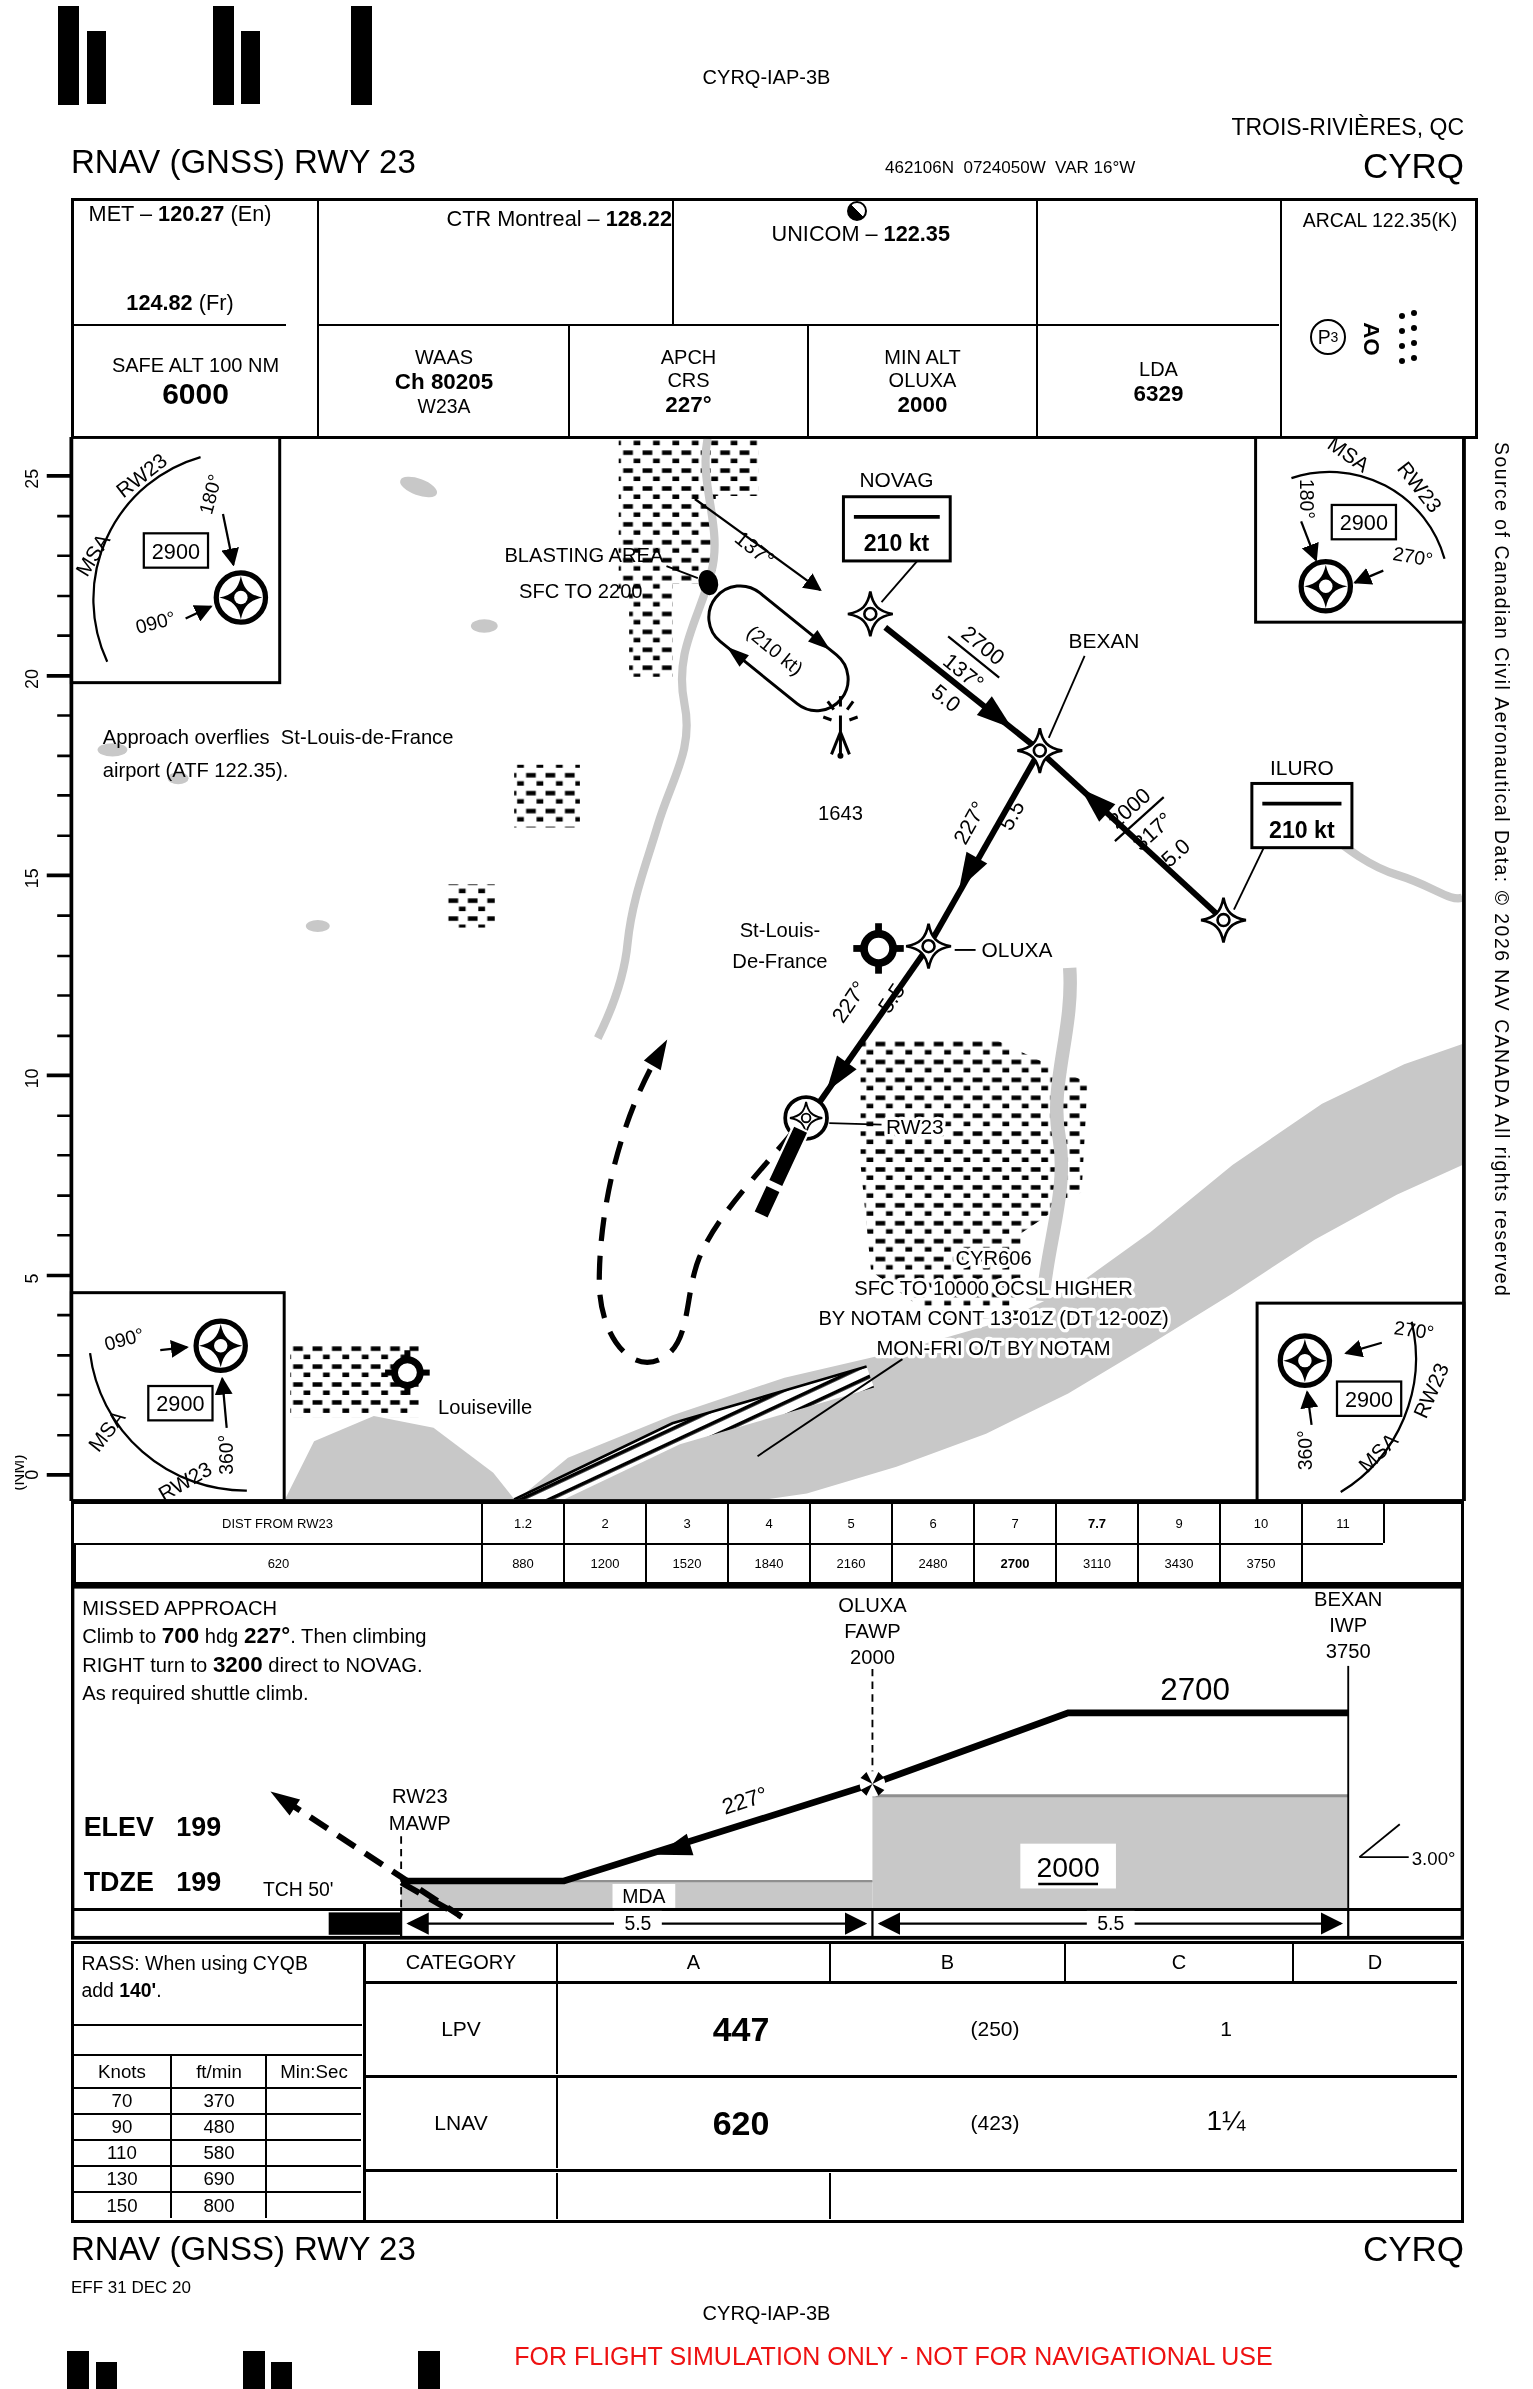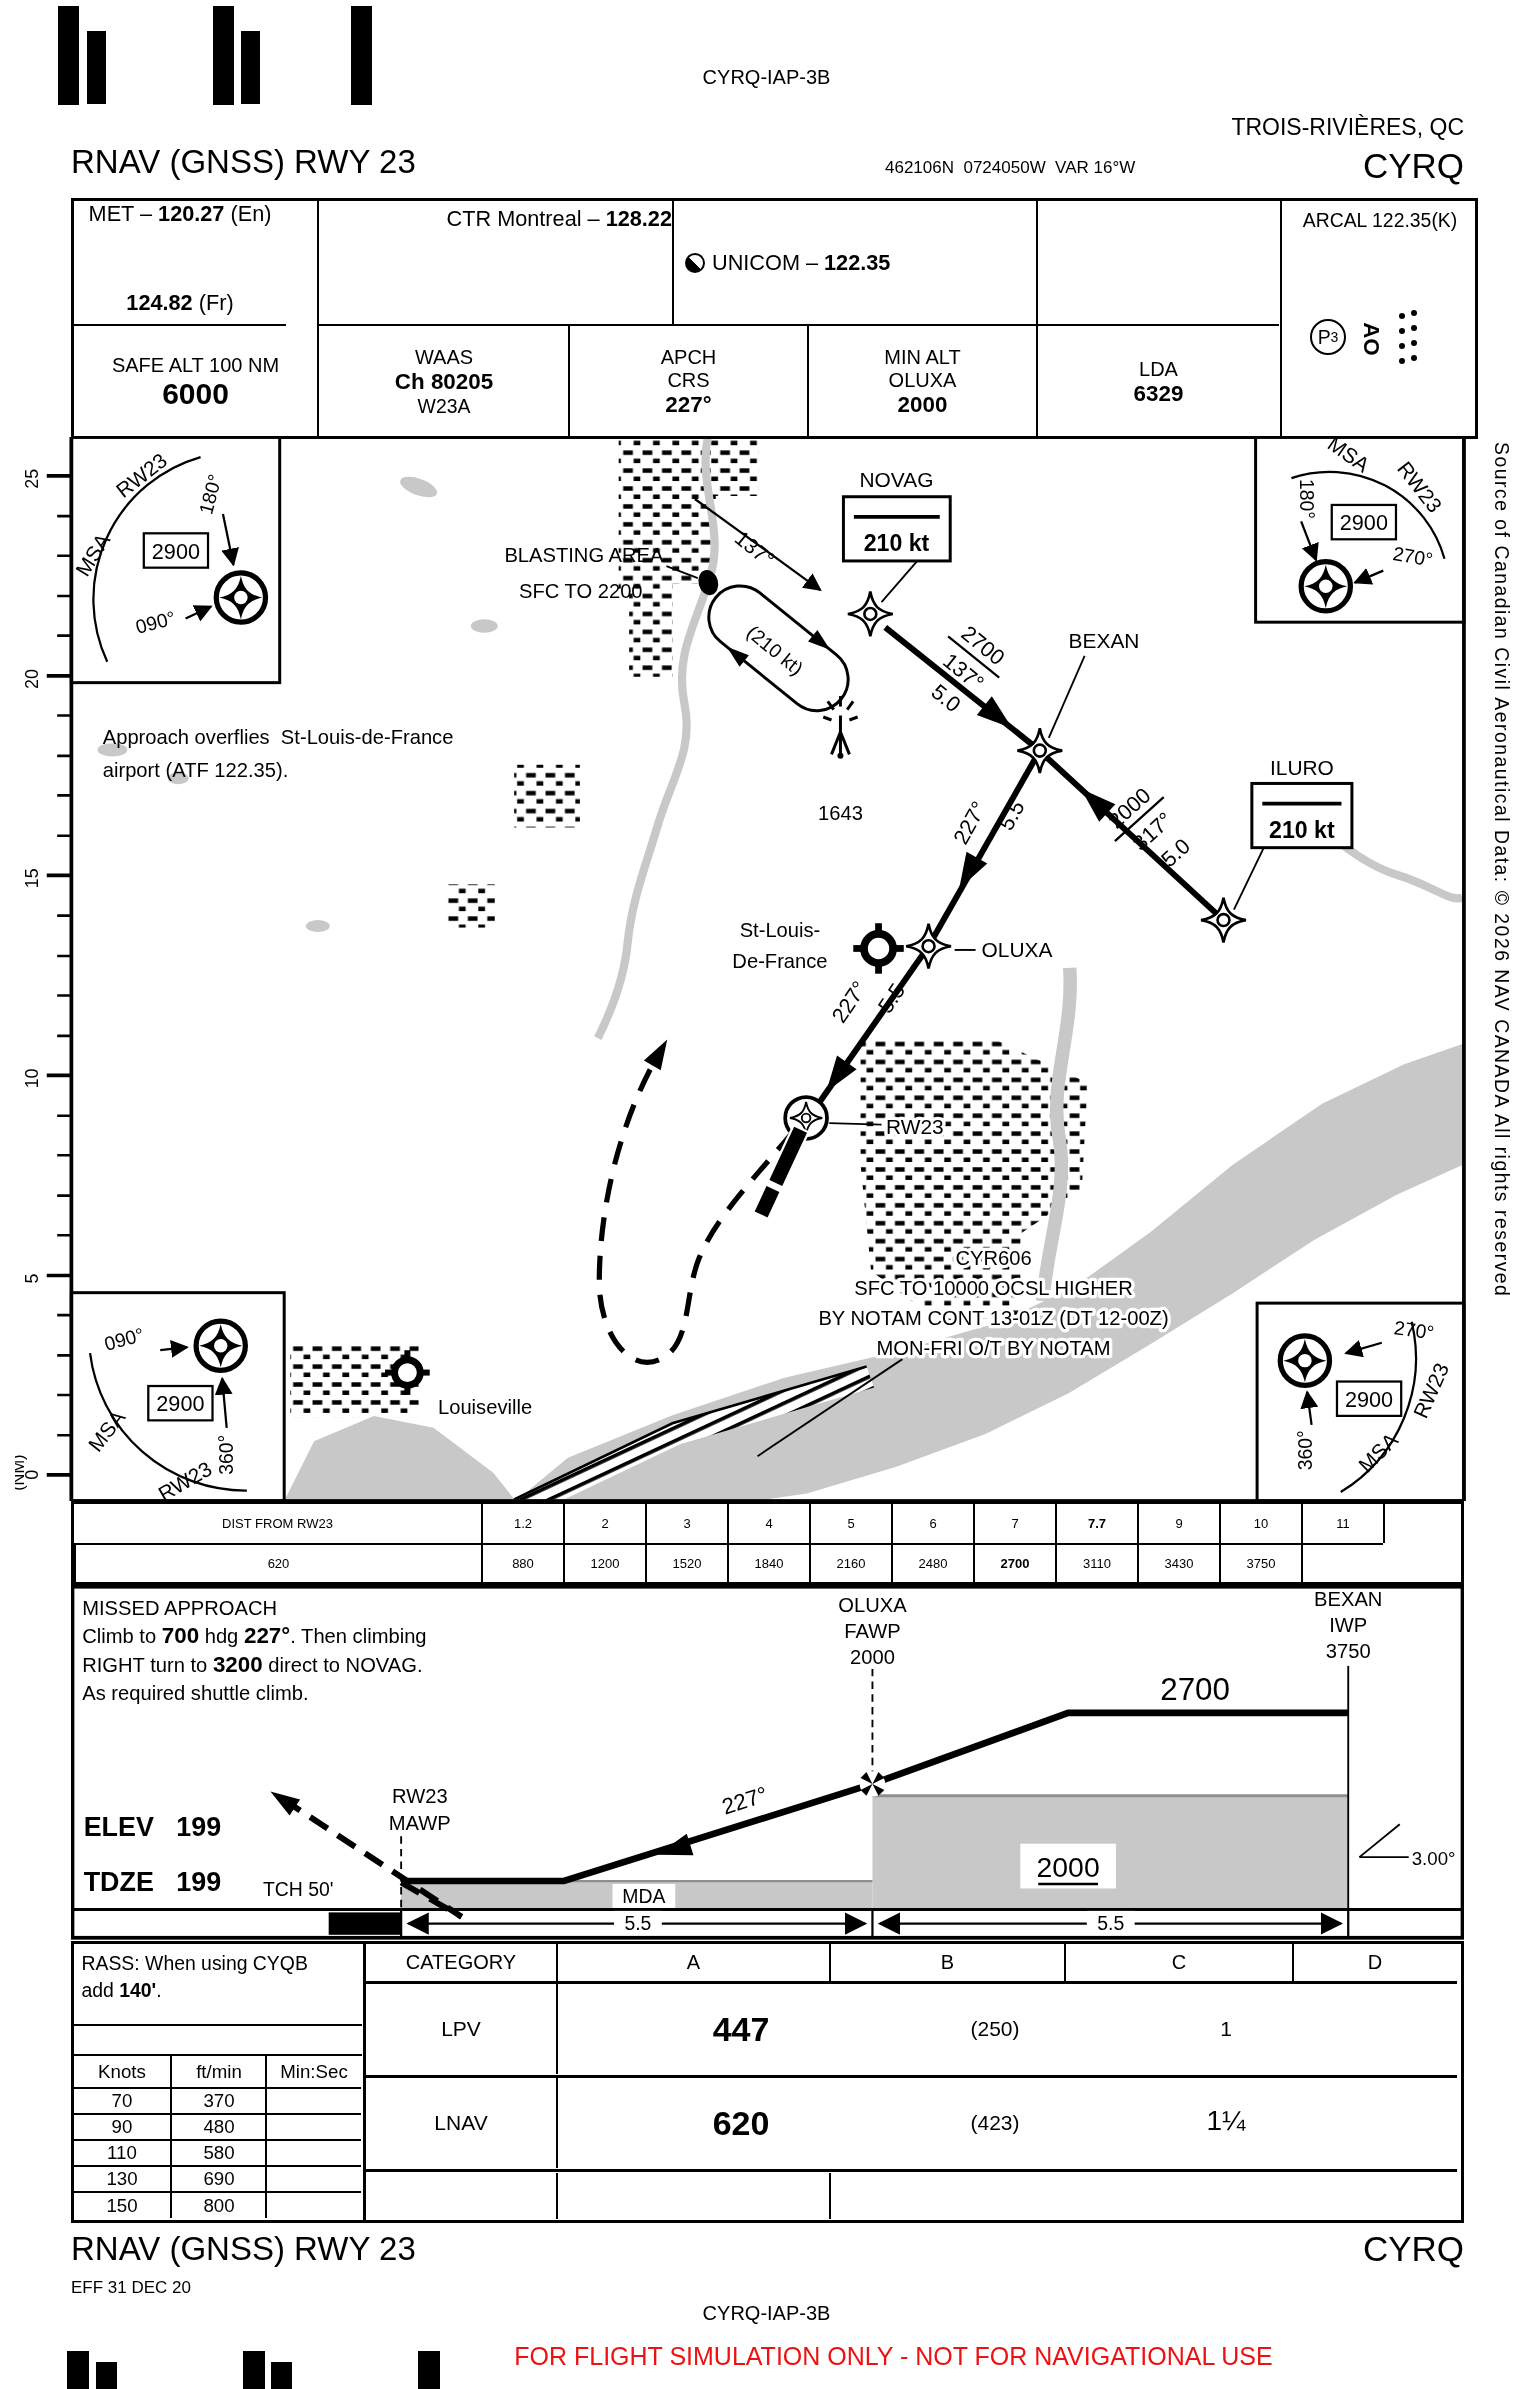--- a/index.html
+++ b/index.html
@@ -33,21 +33,21 @@
 
 <div class="abs" style="left:71px;top:198px;width:1407px;height:241px;border:3.7px solid #000">
 
   <div class="cell" style="left:0;top:0;width:212px;height:125px;border-bottom:2.2px solid #000;justify-content:space-between;padding-bottom:8px">
     <div style="font-size:21.7px"><span>MET – </span><span class="b">120.27</span><span> (En)</span></div>
     <div style="font-size:21.7px"><span class="b">124.82</span><span> (Fr)</span></div>
   </div>
   <div class="cell" style="left:243px;top:0;width:355px;height:125px;border-left:2.2px solid #000;border-bottom:2.2px solid #000;justify-content:flex-start;align-items:flex-end;padding:4.5px 0 0 6px">
     <div style="font-size:21.7px"><span>CTR Montreal – </span><span class="b">128.22</span></div>
   </div>
-  <div class="cell" style="left:598px;top:0;width:365px;height:125px;border-left:2.2px solid #000;border-bottom:2.2px solid #000;flex-direction:row;justify-content:flex-start;padding-left:10.5px">
+  <div class="cell" style="left:598px;top:0;width:365px;height:125px;border-left:2.2px solid #000;border-bottom:2.2px solid #000;flex-direction:column;justify-content:flex-start;padding-left:10.5px">
     <span style="width:20px;height:20px;border:2.2px solid #000;border-radius:50%;background:linear-gradient(45deg,#000 50%,#fff 50%);margin-right:7.5px"></span>
     <span style="font-size:21.7px"><span>UNICOM – </span><span class="b">122.35</span></span>
 
   </div>
   <div class="cell" style="left:962px;top:0;width:243px;height:125px;border-left:2.2px solid #000;border-bottom:2.2px solid #000"></div>
   <div class="cell" style="left:1206px;top:0;width:198px;height:237px;border-left:2.2px solid #000;justify-content:flex-start;padding-top:7.5px">
     <div style="font-size:19.4px">ARCAL 122.35(K)</div>
     <div class="abs" style="left:28px;top:118px;width:36px;height:36px;border:2.2px solid #000;border-radius:50%;display:flex;align-items:center;justify-content:center;font-size:19.4px">
       <span>P</span>
         <sub style="font-size:14px">3</sub>

